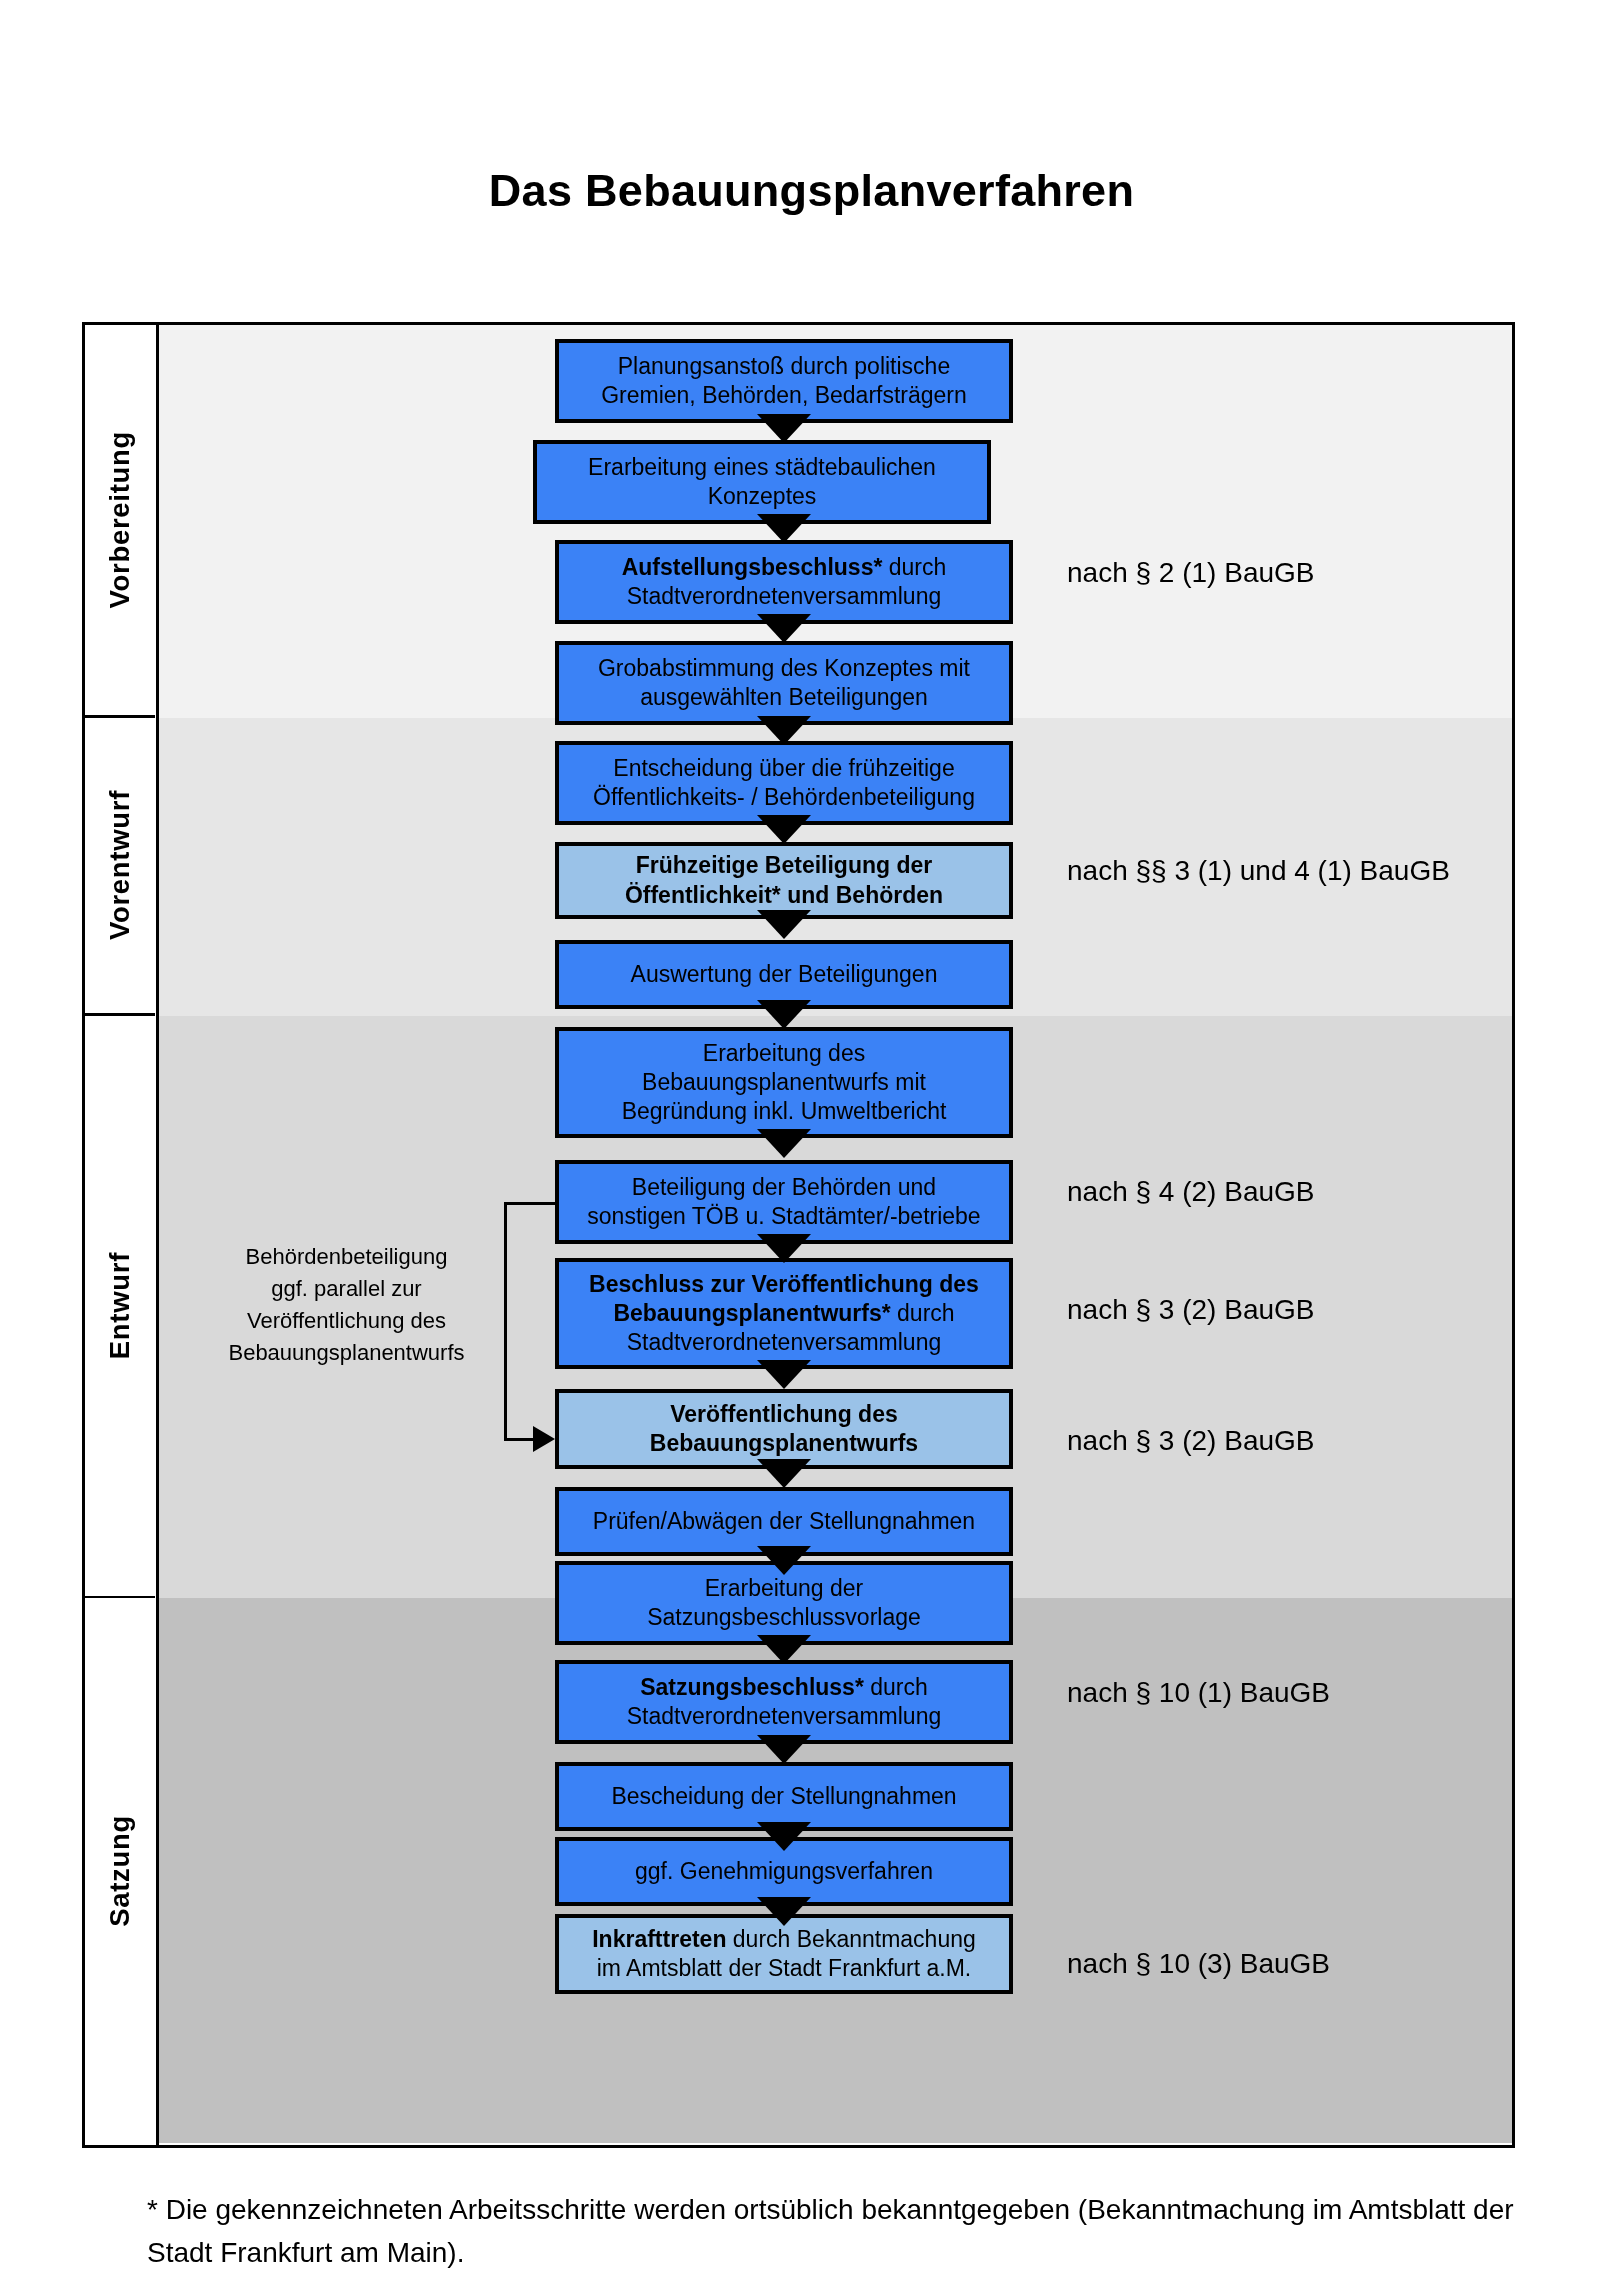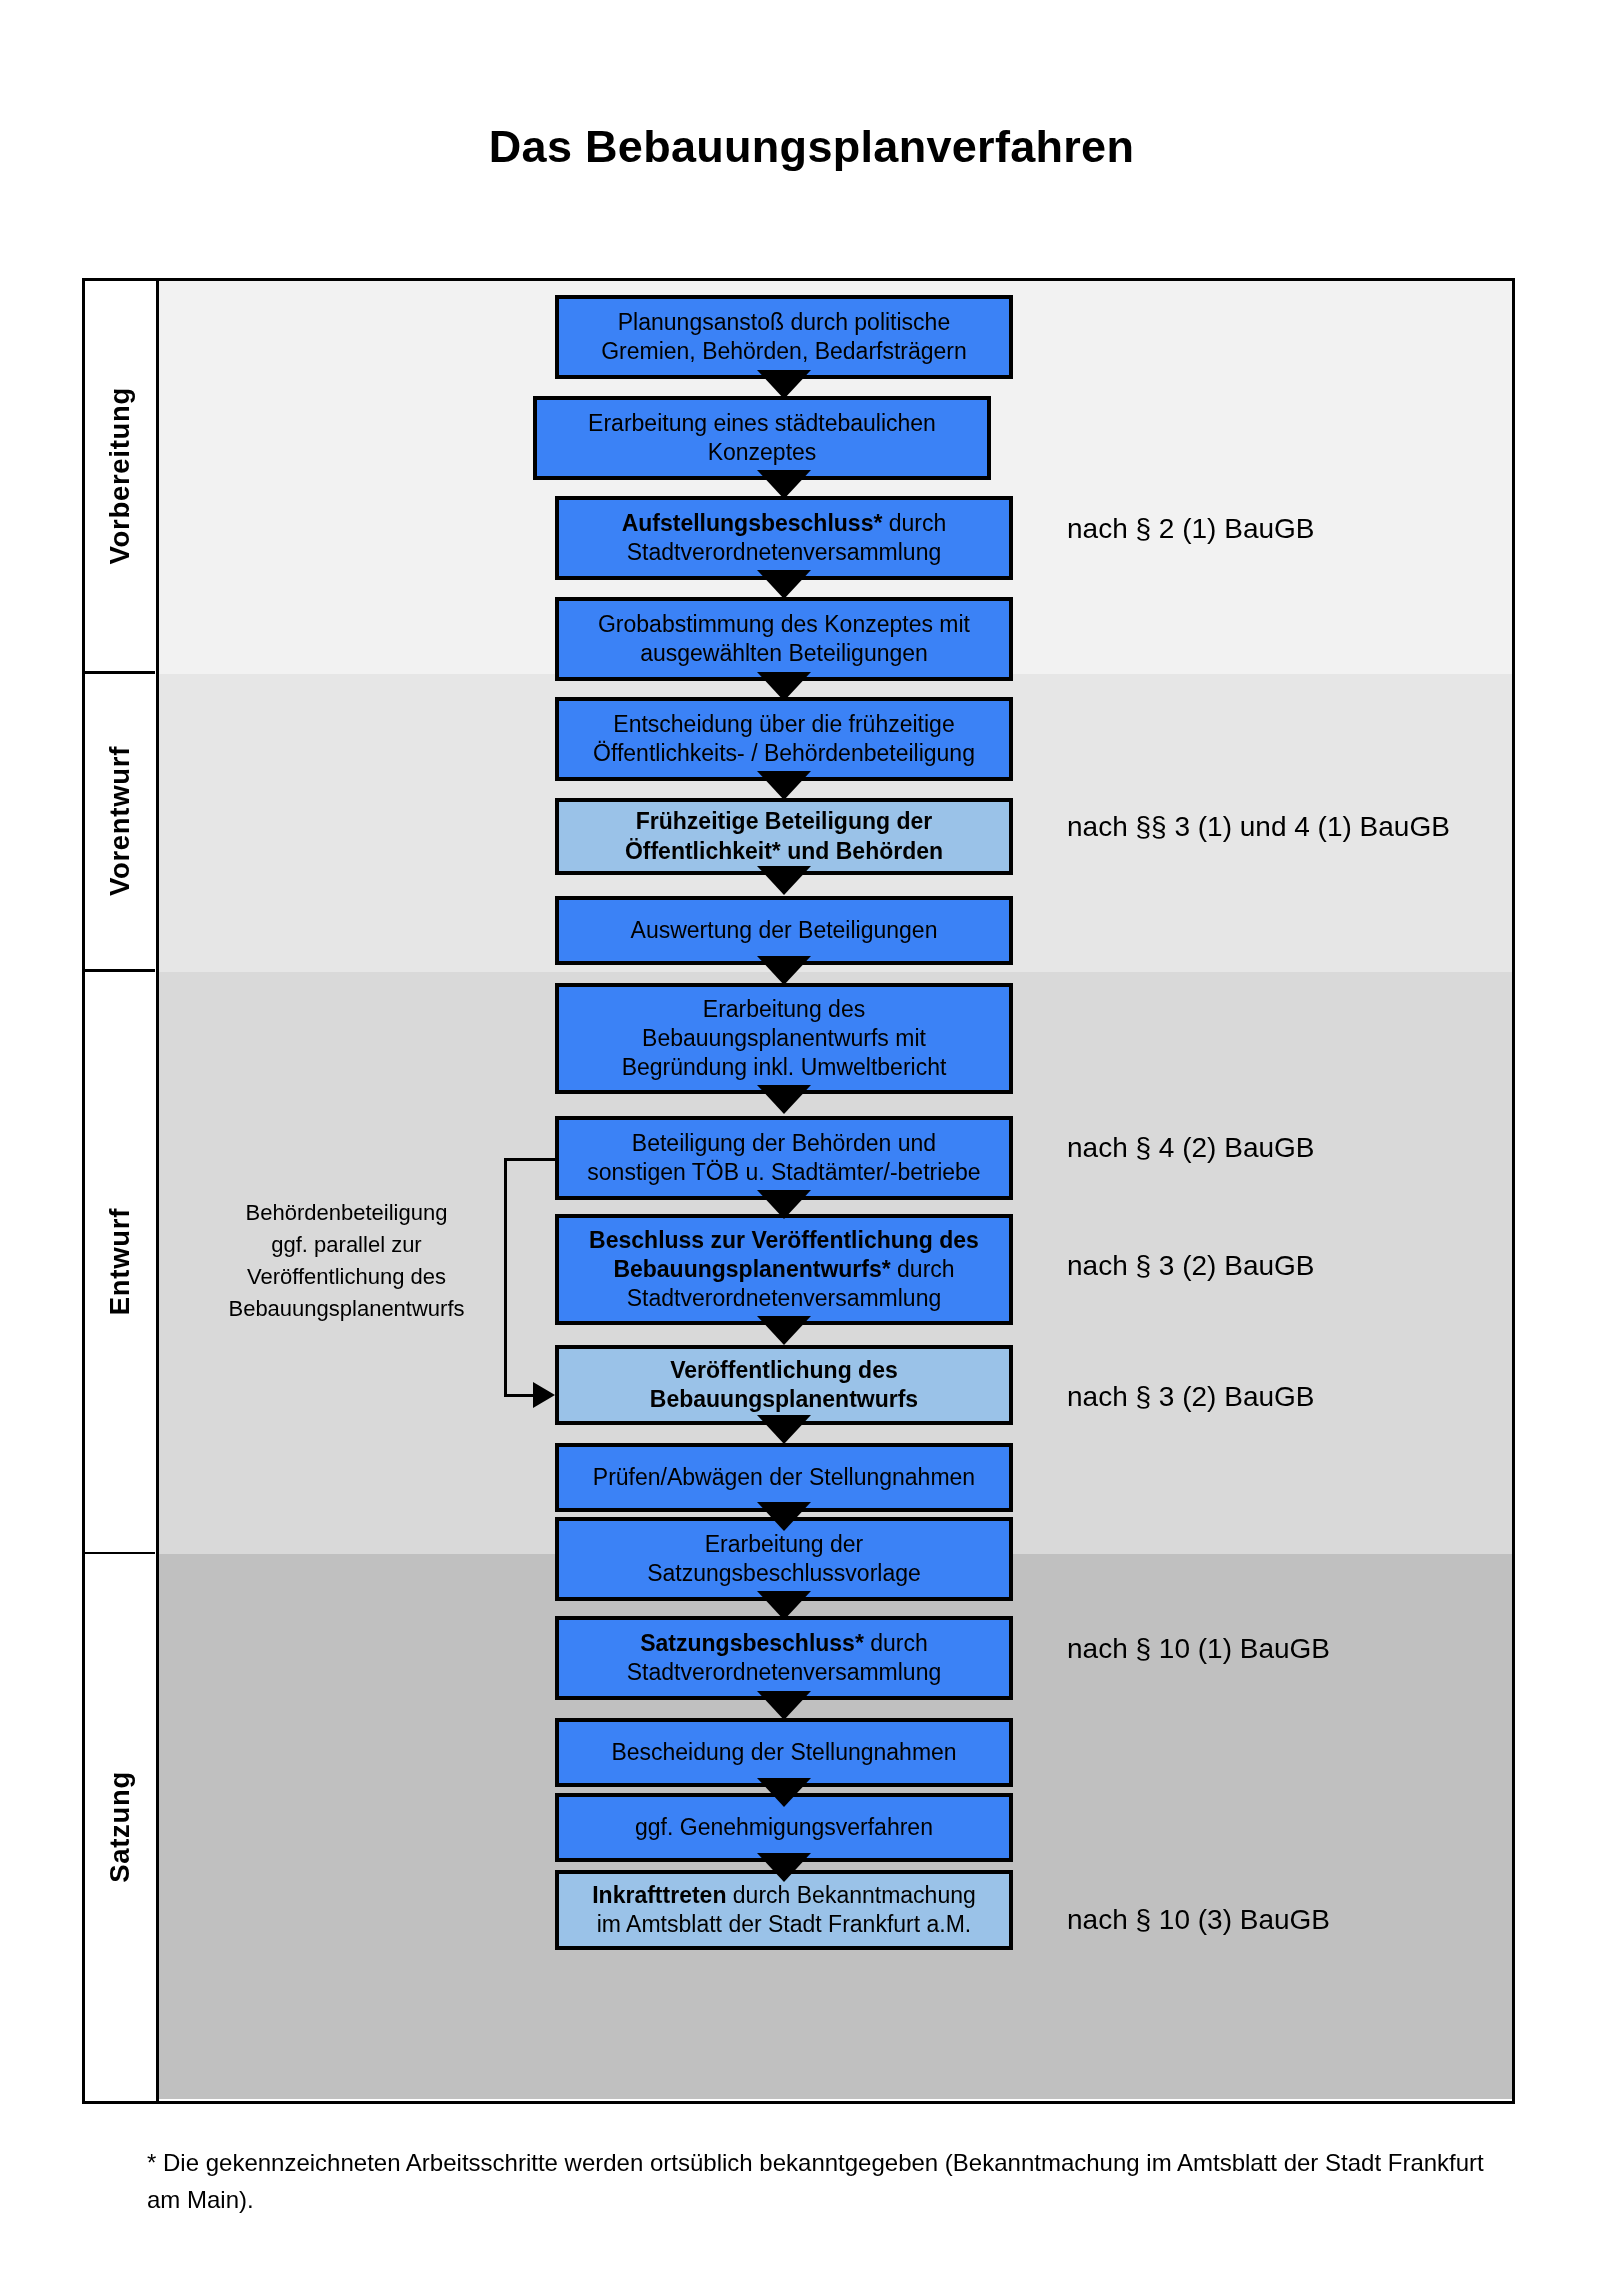--- a/index.html
+++ b/index.html
@@ -2,21 +2,21 @@
 <html style="font-size:10.5px"><head>
 <meta charset="utf-8">
 <style>
   html,body{margin:0;padding:0;background:#ffffff;}
   body{
     width:1623px;height:2295px;
     font-family:"Liberation Sans","DejaVu Sans",sans-serif;
     color:#000;
     -webkit-font-smoothing:antialiased;
   }
-  .page{position:relative;width:1623px;height:2161px;}
+  .page{position:relative;width:1623px;height:2161px;margin-top:44px;}
 
   
   .title{
     position:absolute;left:0;top:121px;width:1623px;
     text-align:center;font-size:45px;font-weight:bold;letter-spacing:0.3px;
   }
   .subtitle{
     position:absolute;left:0;top:209px;width:1623px;
     text-align:center;font-size:29px;font-weight:bold;
   }
@@ -82,21 +82,21 @@
   .conn-head{
     position:absolute;width:0;height:0;
     border-top:13px solid transparent;
     border-bottom:13px solid transparent;
     border-left:22px solid #000;
   }
 
   
   .footnote{
     position:absolute;left:147px;top:2144px;width:1368px;
-    font-size:24px;line-height:1.55;
+    font-size:28px;line-height:1.55;
   }
 </style>
 </head>
 <body>
 
 <div class="page">
 
   <div class="title">Das Bebauungsplanverfahren</div>
 
   <div class="frame">

